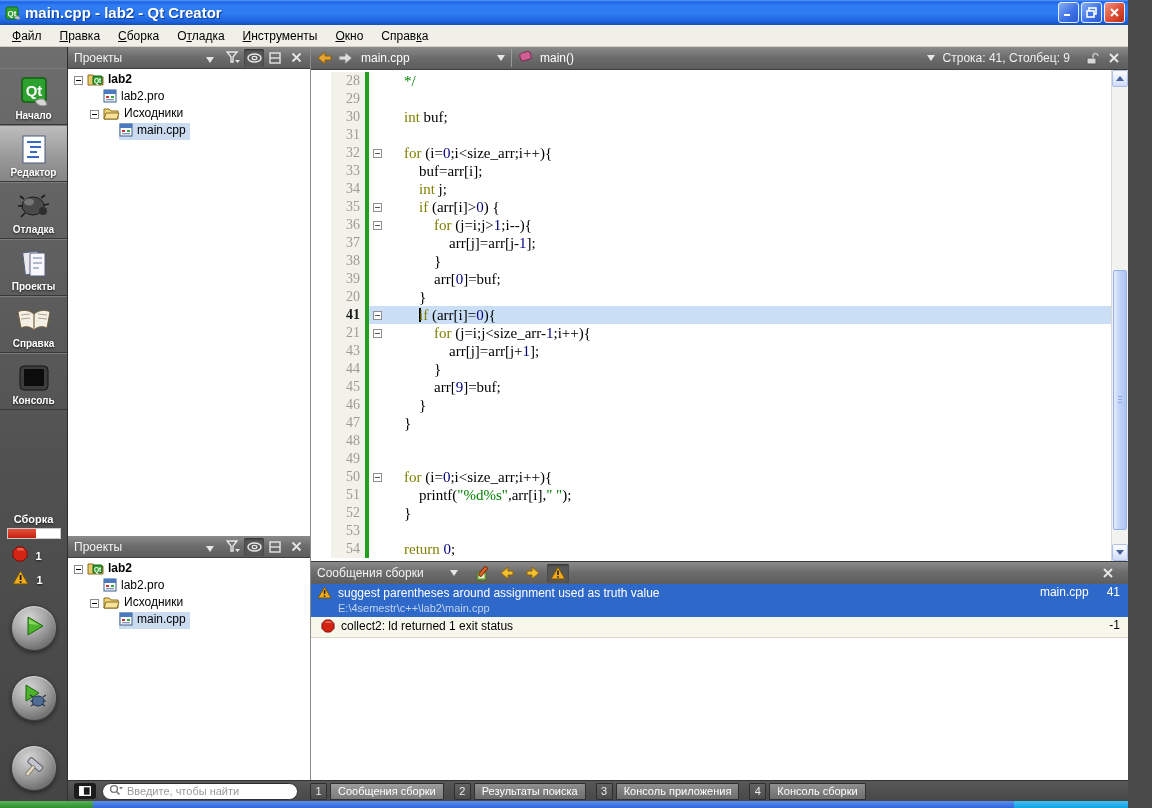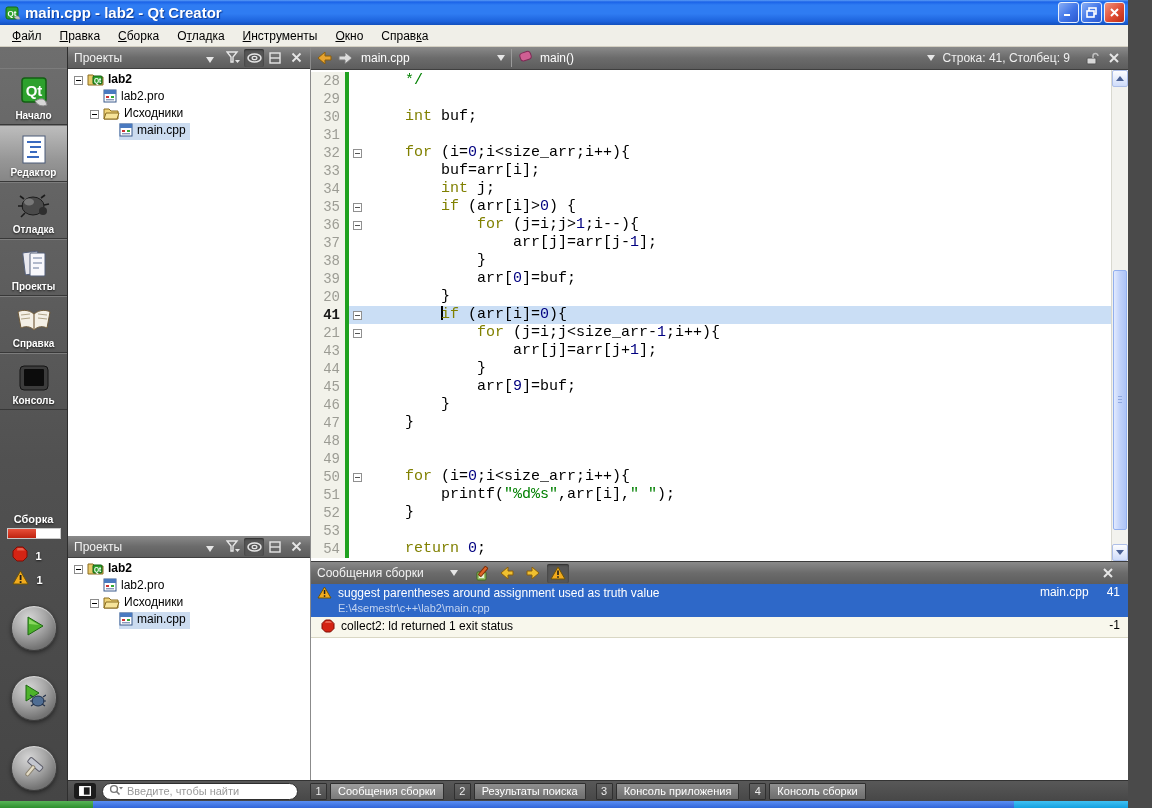--- a/index.html
+++ b/index.html
@@ -81,21 +81,21 @@
   .combo-file .txt, .combo-symbol .txt { color:#fff; font-size:12px; margin-left:6px; }
   .combo-arrow { color:#e8e8e8; font-size:9px; margin-left:8px; }
   .toolbar-sep { width:1px; height:18px; background:#4a4a4a; border-right:1px solid #9a9a9a; margin:0 6px; }
   .combo-symbol { display:flex; align-items:center; flex:1; }
   .cursor-pos { color:#f0f0f0; font-size:12px; margin:0 10px 0 8px; white-space:nowrap; }
   .tb-iconbtn { width:20px; height:18px; display:flex; align-items:center; justify-content:center; margin-left:2px; }
 
   
   .editor-body { flex:1; display:flex; min-height:0; background:#fff; position:relative; }
   .code-scroll { flex:1; overflow:hidden; padding-top:2px; }
-  .code-row { display:flex; height:18px; font-family:Liberation Mono, monospace; font-size:15px; line-height:18px; }
+  .code-row { display:flex; height:18px; font-family:Liberation Serif, serif; font-size:15px; line-height:18px;margin-left:20px; }
   .ln { width:34px; flex:0 0 auto; text-align:right; padding-right:5px; background:#f2f2ea; color:#9c9c94; font-size:14px; }
   .code-row.current .ln { color:#1a1a1a; font-weight:bold; }
   .gbar { width:4px; flex:0 0 auto; background:#1fa11f; }
   .fold { width:16px; flex:0 0 auto; background:#fff; display:flex; align-items:center; justify-content:center; }
   .fold .fm { width:9px; height:9px; border:1px solid #909090; background:#fff; position:relative; }
   .fold .fm::after { content:""; position:absolute; left:1px; right:1px; top:3px; border-top:1px solid #555; }
   .ct { flex:1; white-space:pre; background:#fff; padding-left:4px; color:#000; }
   .code-row.current .ct, .code-row.current .fold { background:#cadef5; }
   .tk { color:#808000; } .tn { color:#000080; } .ts { color:#008000; } .tc { color:#008000; }
   .caret { display:inline-block; width:0; height:14px; border-left:2px solid #000; vertical-align:-2px; margin-right:-2px; }

